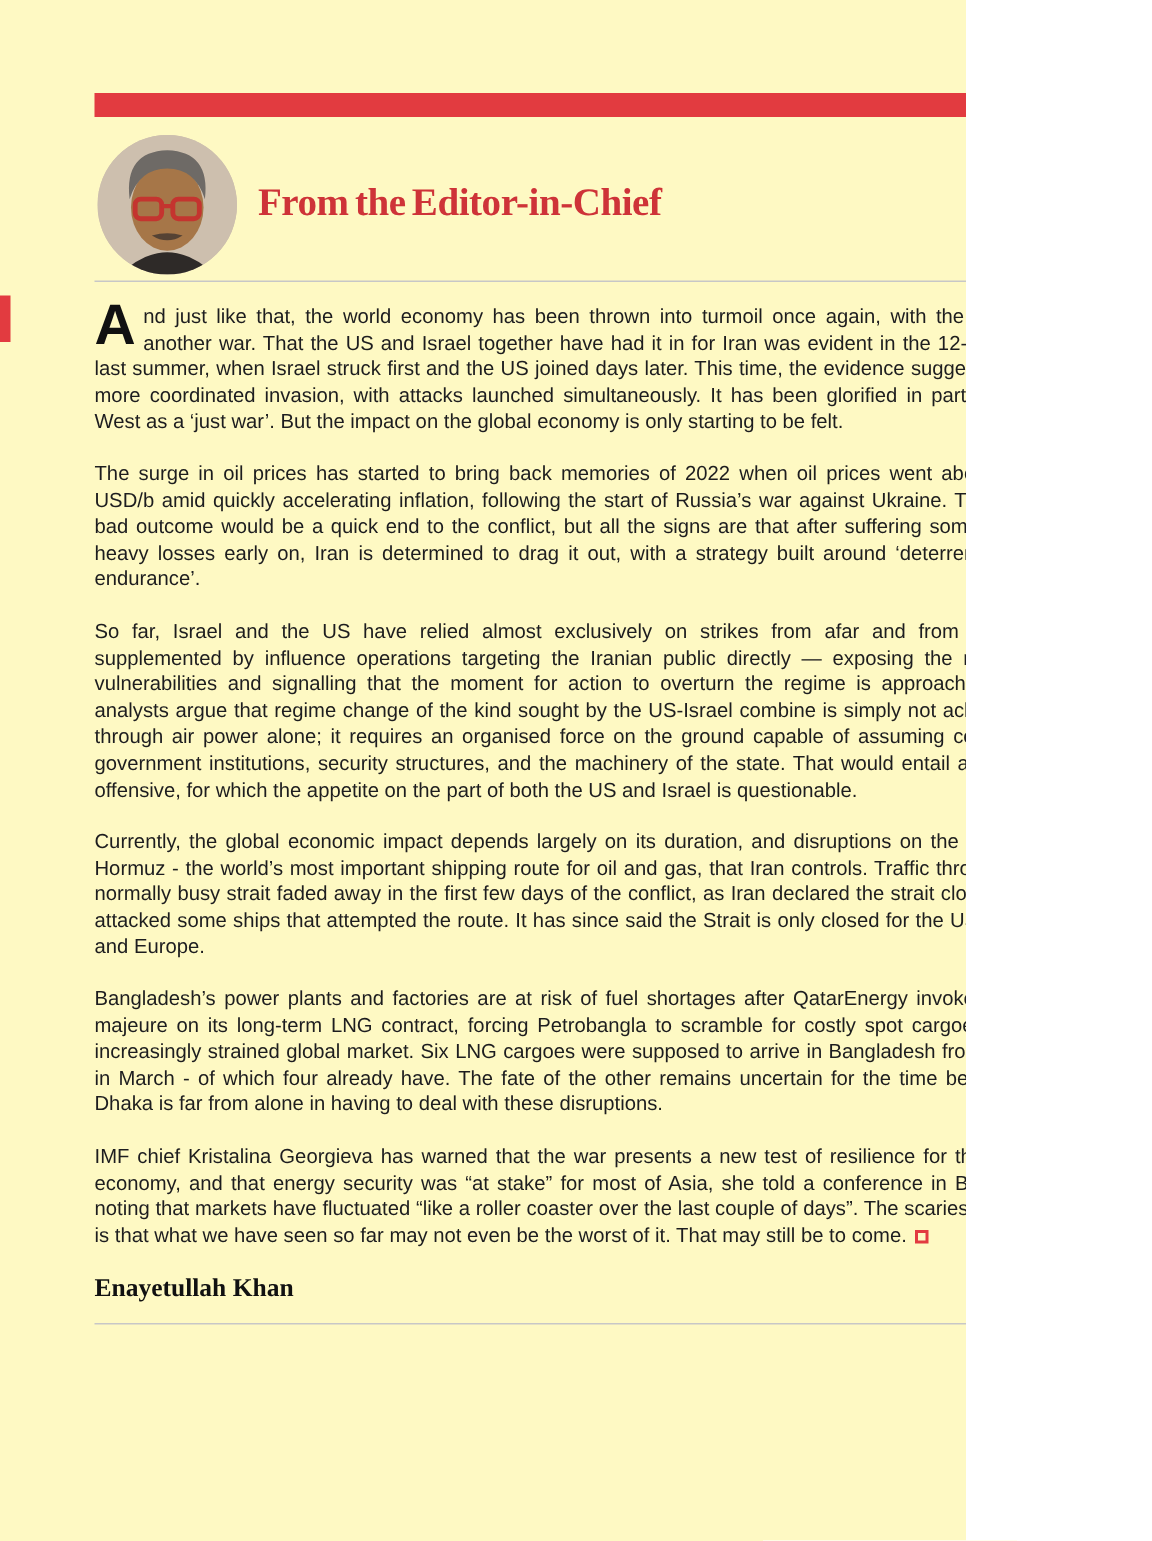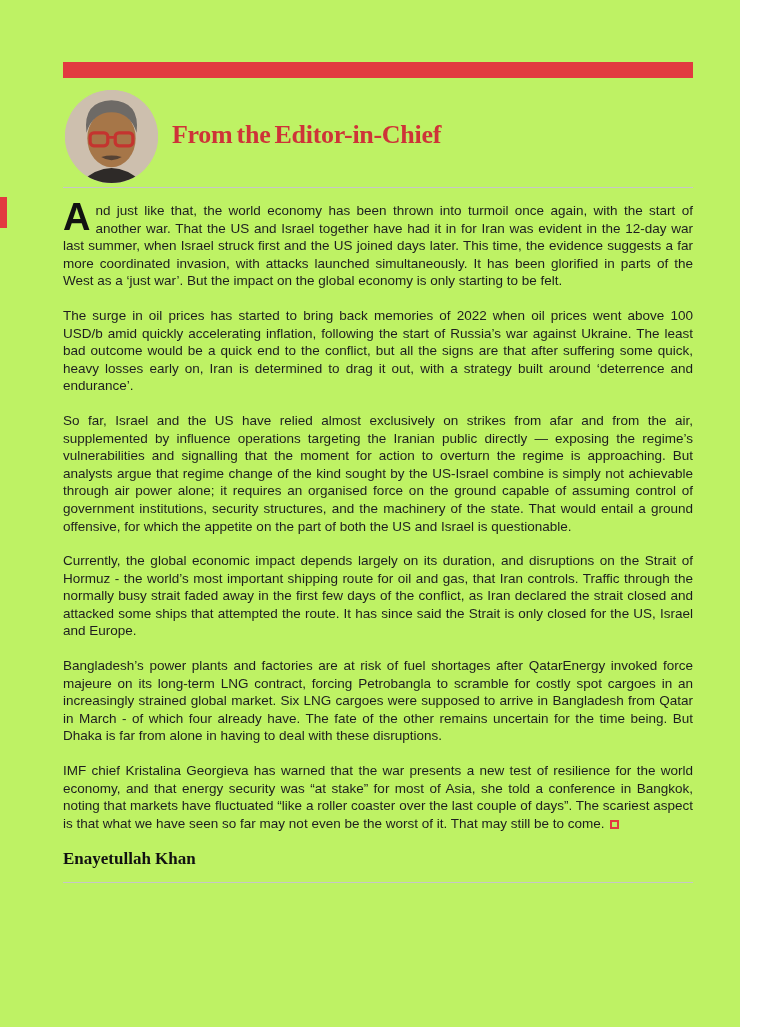--- a/index.html
+++ b/index.html
@@ -1,23 +1,23 @@
 <!DOCTYPE html>
 <html><head>
 <meta charset="utf-8">
 <style>
   * { margin: 0; padding: 0; box-sizing: border-box; }
   html, body { background: #ffffff; }
   body { width: 768px; }
 
   .page {
     position: relative;
-    width: 740px;
+    width: 644px;
     height: 1027px;
-    background: #bef264;
+    background: #fef9c3;
     font-family: "Liberation Sans", sans-serif;
     color: #1d1d1f;
     overflow: hidden;
   }
 
   .edge-mark {
     position: absolute;
     left: 0;
     top: 197px;
     width: 7px;

